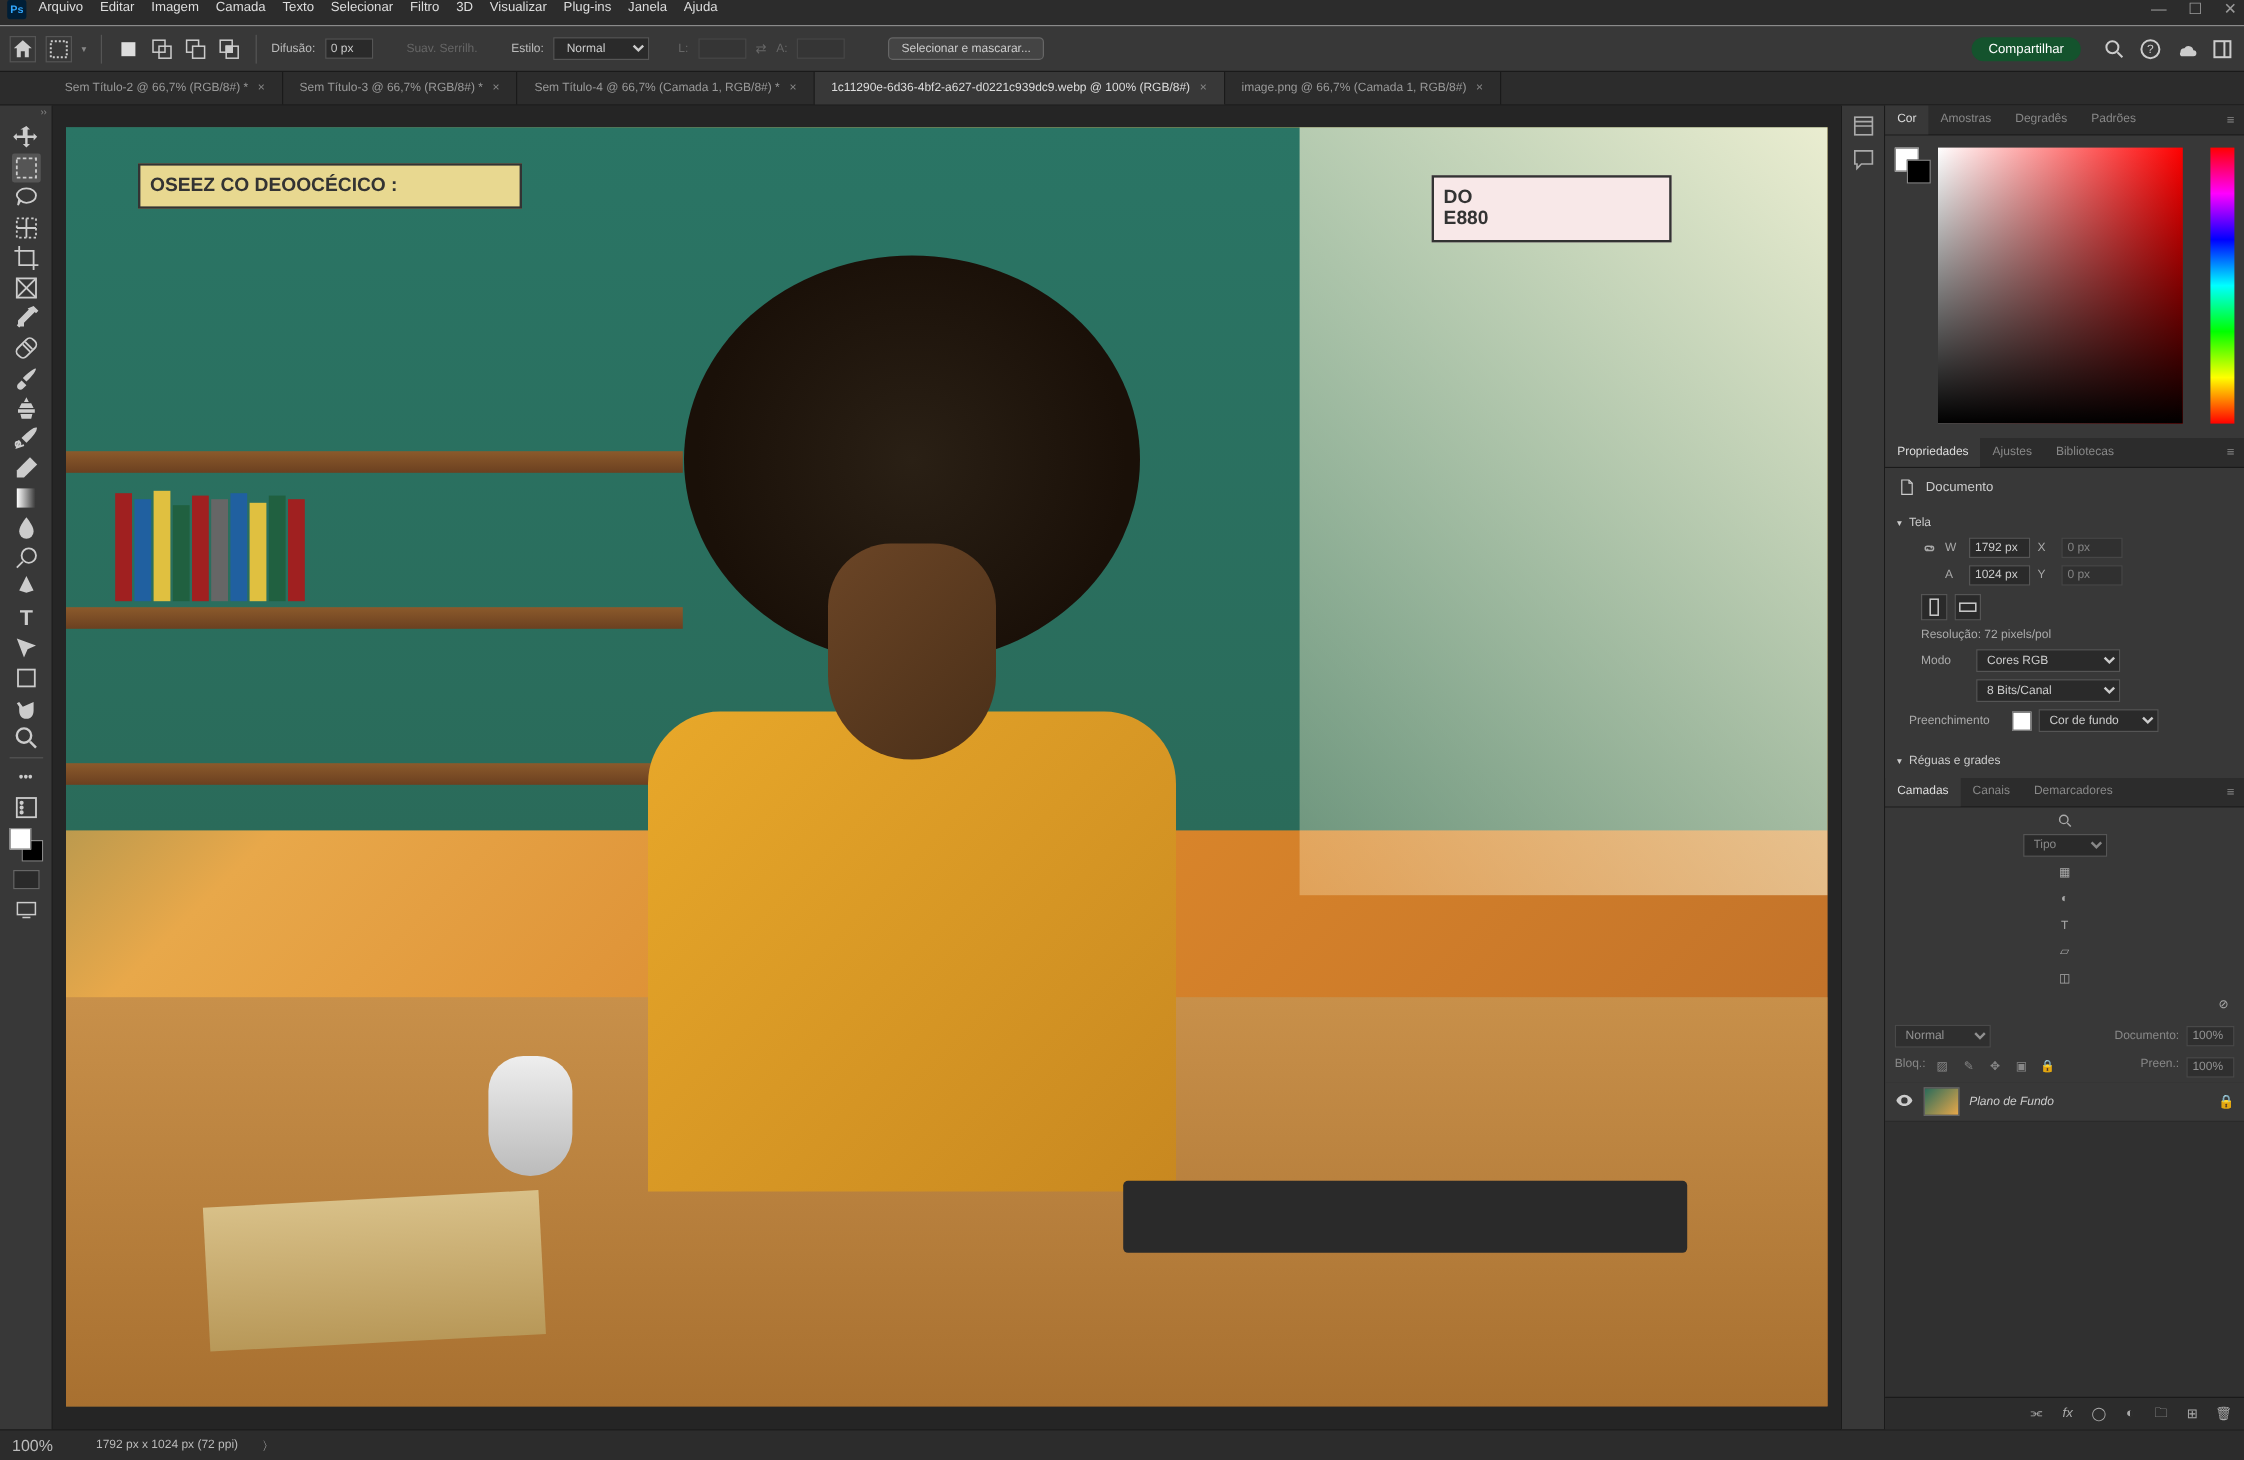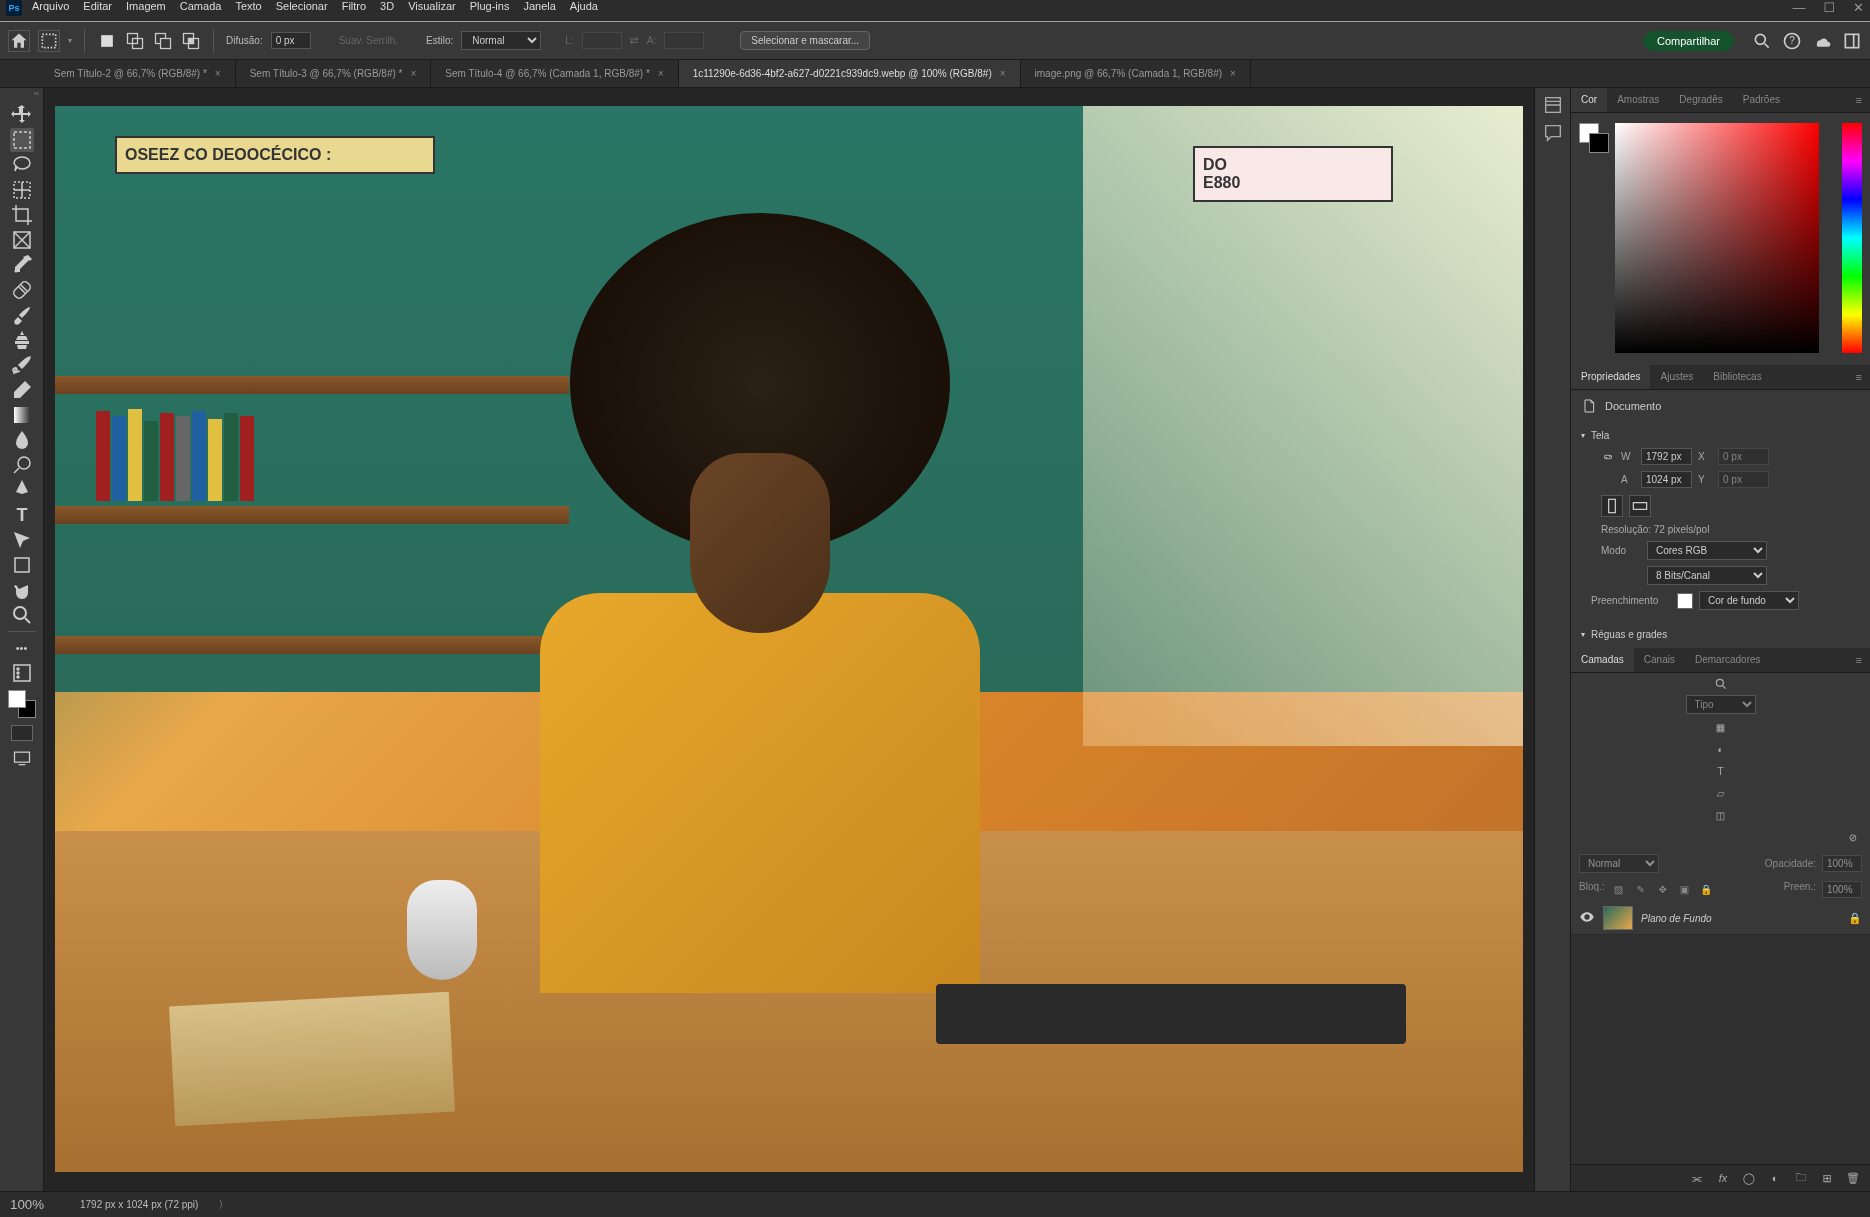--- a/index.html
+++ b/index.html
@@ -561,21 +561,21 @@
         <select class="layer-filter-select"><option>Tipo</option></select>
         <div class="filter-icon">▦</div>
         <div class="filter-icon">◐</div>
         <div class="filter-icon">T</div>
         <div class="filter-icon">▱</div>
         <div class="filter-icon">◫</div>
         <div class="filter-icon" style="margin-left:auto">⊘</div>
       </div>
       <div class="layer-opts-row">
         <select class="prop-select" style="width:80px;opacity:0.6" disabled=""><option>Normal</option></select>
-        <span style="margin-left:auto">Opacidade:</span>
+        <span style="margin-left:auto">Documento:</span>
         <input class="prop-input" style="width: 40px; opacity: 0.6;" disabled="" value="100%">
       </div>
       <div class="layer-lock-row">
         <span>Bloq.:</span>
         <div class="lock-icon">▨</div>
         <div class="lock-icon">✎</div>
         <div class="lock-icon">✥</div>
         <div class="lock-icon">▣</div>
         <div class="lock-icon">🔒</div>
         <span style="margin-left:auto">Preen.:</span>

